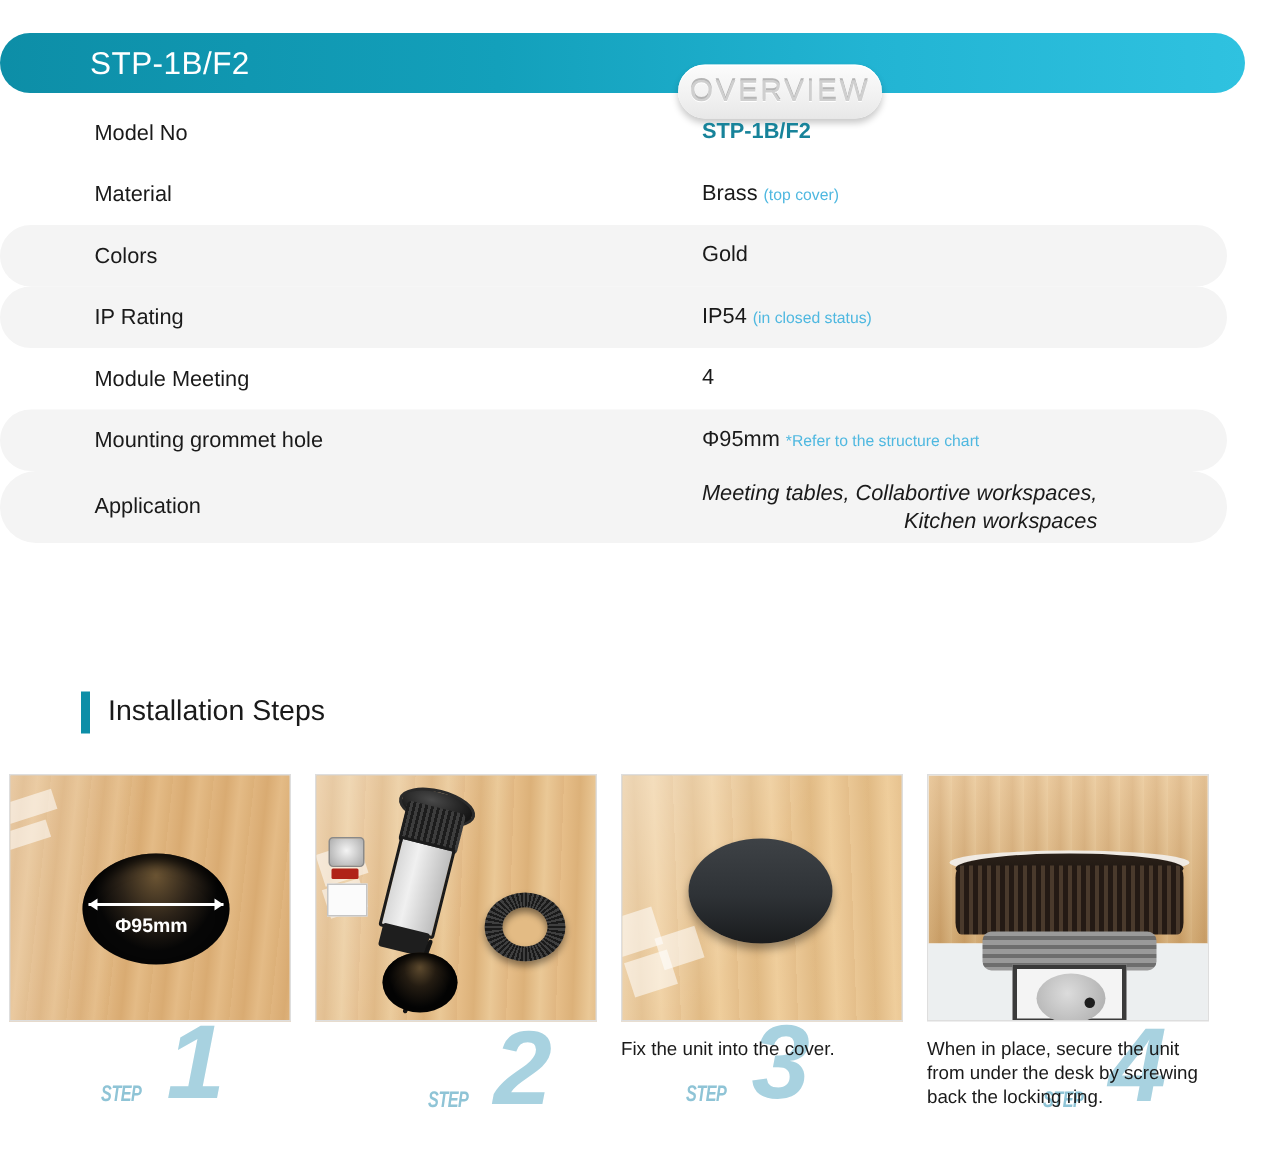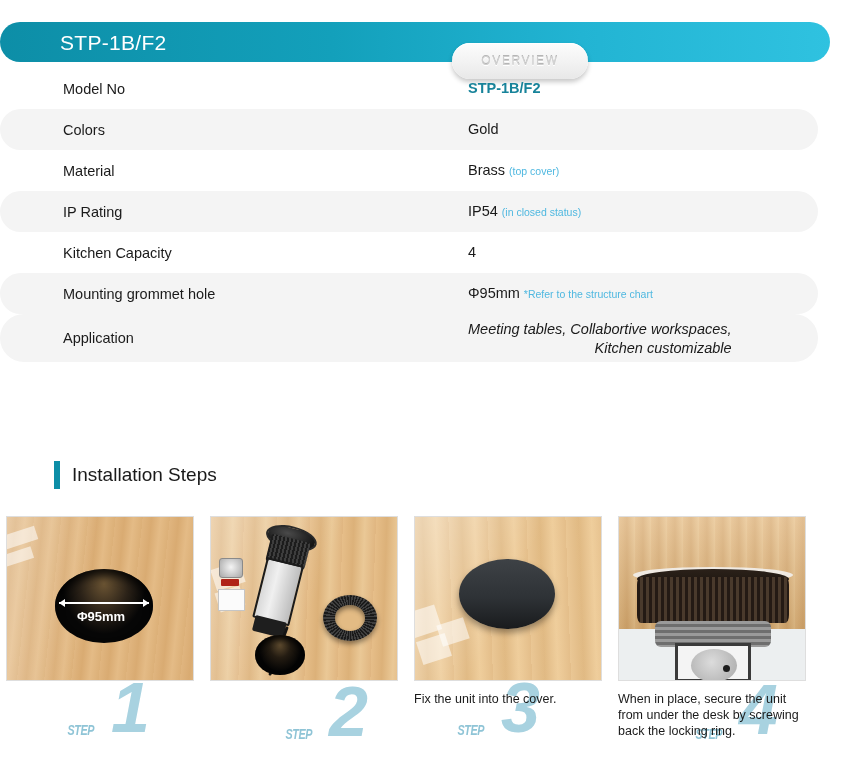--- a/index.html
+++ b/index.html
@@ -47,21 +47,21 @@
     width: 136px;
     height: 36px;
     border-radius: 18px;
     background: linear-gradient(to bottom, #fcfcfc 0%, #f2f2f2 55%, #e8e8e8 100%);
     box-shadow: 0 3px 5px rgba(0,0,0,0.22), inset 0 1px 0 #ffffff;
     display: flex;
     align-items: center;
     justify-content: center;
   }
   .overview-badge span {
-    font-size: 12px;
+    font-size: 20px;
     letter-spacing: 1.6px;
     color: #cfcfcf;
     text-shadow: 0 1px 0 #ffffff, 0 -1px 0 #b5b5b5;
   }
 
   
   .spec-table {
     position: absolute;
     left: 0;
     top: 68px;
@@ -488,61 +488,61 @@
 
 <div class="spec-table">
 
   <div class="spec-row">
     <div class="spec-label">Model No</div>
     <div class="spec-value accent">
       <span>STP-1B/F2</span>
     </div>
   </div>
 
+  <div class="spec-row">
+    <div class="spec-label">Material</div>
+    <div class="spec-value">
+      <span>Brass</span><span class="spec-note">(top cover)</span>
+    </div>
+  </div>
+
   <div class="spec-row striped">
     <div class="spec-label">Colors</div>
     <div class="spec-value">
       <span>Gold</span>
     </div>
   </div>
 
-  <div class="spec-row">
-    <div class="spec-label">Material</div>
-    <div class="spec-value">
-      <span>Brass</span><span class="spec-note">(top cover)</span>
-    </div>
-  </div>
-
   <div class="spec-row striped">
     <div class="spec-label">IP Rating</div>
     <div class="spec-value">
       <span>IP54</span><span class="spec-note">(in closed status)</span>
     </div>
   </div>
 
   <div class="spec-row">
-    <div class="spec-label">Kitchen Capacity</div>
+    <div class="spec-label">Module Meeting</div>
     <div class="spec-value">
       <span>4</span>
     </div>
   </div>
 
   <div class="spec-row striped">
     <div class="spec-label">Mounting grommet hole</div>
     <div class="spec-value">
       <span>Φ95mm</span><span class="spec-note">*Refer to the structure chart</span>
     </div>
   </div>
 
 
   <div class="spec-row tall striped">
     <div class="spec-label">Application</div>
     <div class="spec-value" style="top:6px;font-style:italic;">
       <span class="spec-value-l2">Meeting tables, Collabortive workspaces,</span>
-      <span class="spec-value-l2">Kitchen customizable</span>
+      <span class="spec-value-l2">Kitchen workspaces</span>
     </div>
   </div>
 
 </div>
 
 <div class="section-head">
   <div class="section-bar"></div>
   <div class="section-title">Installation Steps</div>
 </div>
 

